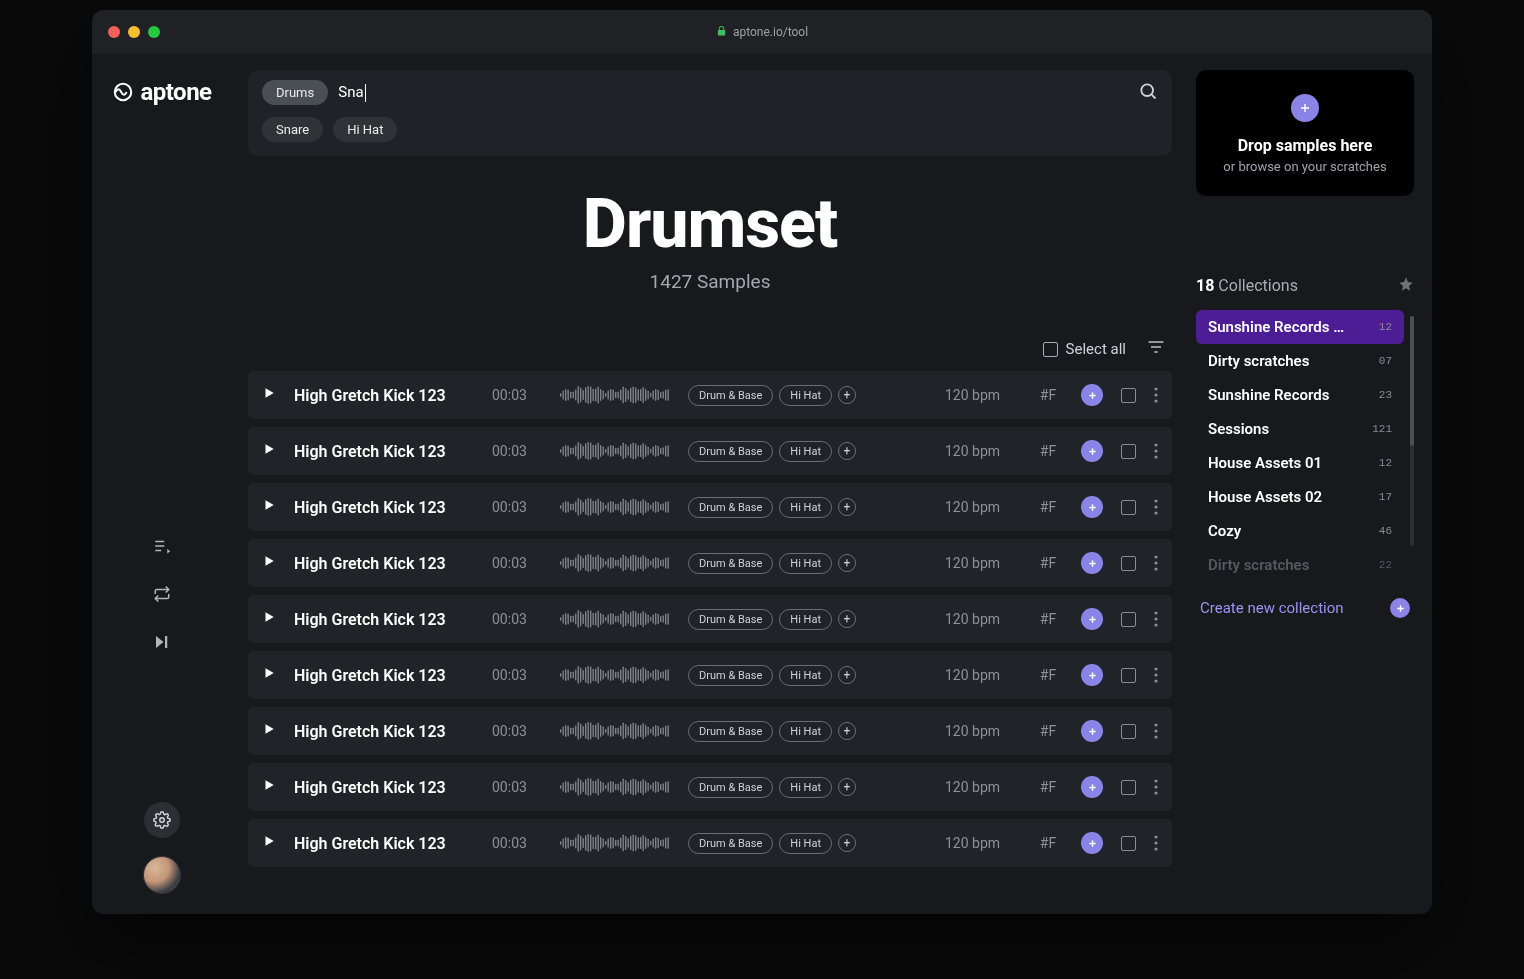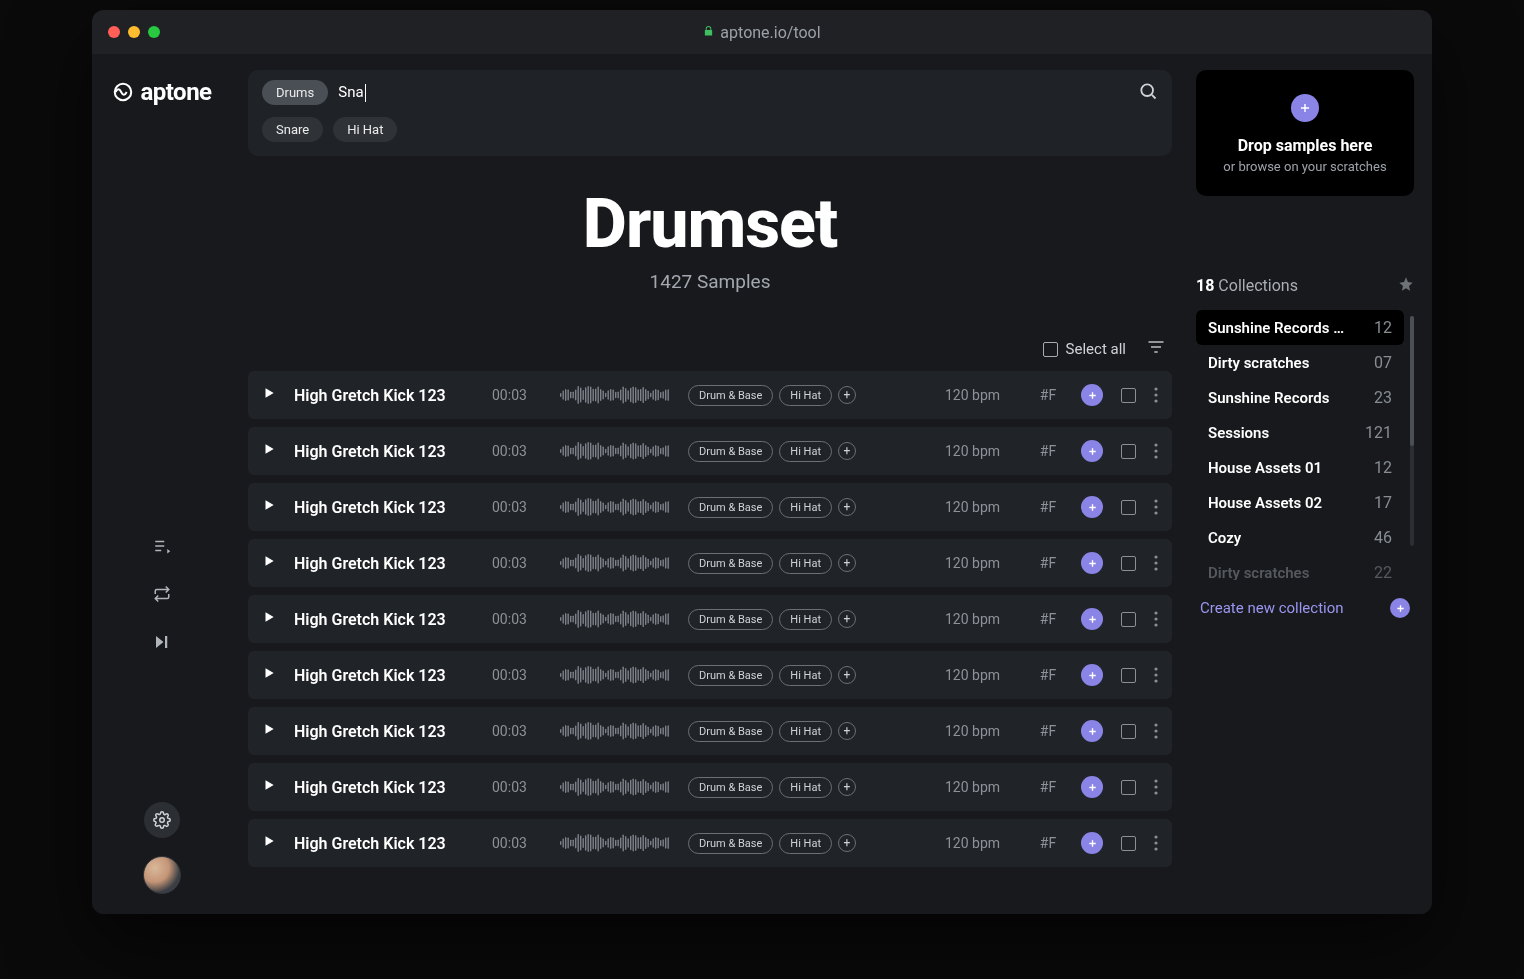--- a/index.html
+++ b/index.html
@@ -31,21 +31,21 @@
     padding: 0 16px;
     position: relative;
   }
   .traffic-lights { display: flex; gap: 8px; }
   .tl { width: 12px; height: 12px; border-radius: 50%; }
   .tl.red { background: #ff5f57; }
   .tl.yellow { background: #febc2e; }
   .tl.green { background: #28c840; }
   .url-wrap {
     position: absolute; left: 0; right: 0; text-align: center;
-    font-size: 16px; color: #9ca1a8;
+    font-size: 12px; color: #9ca1a8;
     display: flex; justify-content: center; align-items: center; gap: 6px;
   }
   .lock-icon { color: #3fbf5f; font-size: 12px; }
   
   .app {
     display: flex;
     height: 860px;
     background: #17191c;
   }
   
@@ -191,23 +191,23 @@
   }
   .coll-scroll {
     position:absolute; right:0; top:6px; width:4px; height:230px; background:#2b2e33; border-radius:2px;
   }
   .coll-scroll-thumb { width:4px; height:130px; background:#4b4f56; border-radius:2px; }
   .coll-item {
     display:flex; align-items:center; justify-content:space-between;
     padding: 8px 12px; border-radius:6px; font-size:15px; cursor:pointer;
     margin-right: 10px;
   }
-  .coll-item.selected { background:#000000; }
+  .coll-item.selected { background:#4c1d95; }
   .coll-name { font-weight:600; white-space:nowrap; overflow:hidden; text-overflow:ellipsis; max-width:140px; }
-  .coll-count { font-size:16px; color:#888c93; }
+  .coll-count { font-size:11px; color:#888c93;font-family:Liberation Mono, monospace; }
   .coll-item.fade .coll-name, .coll-item.fade .coll-count { color:#55595f; }
   .create-row {
     display:flex; align-items:center; justify-content:space-between;
     margin-top: 18px; padding: 0 4px;
   }
   .create-link { color:#9b95f0; font-size:15px; cursor:pointer; }
   .create-plus { width:20px; height:20px; border-radius:50%; background:#8a84e6; display:flex; align-items:center; justify-content:center; cursor:pointer; }
 </style>
 </head>
 <body>

